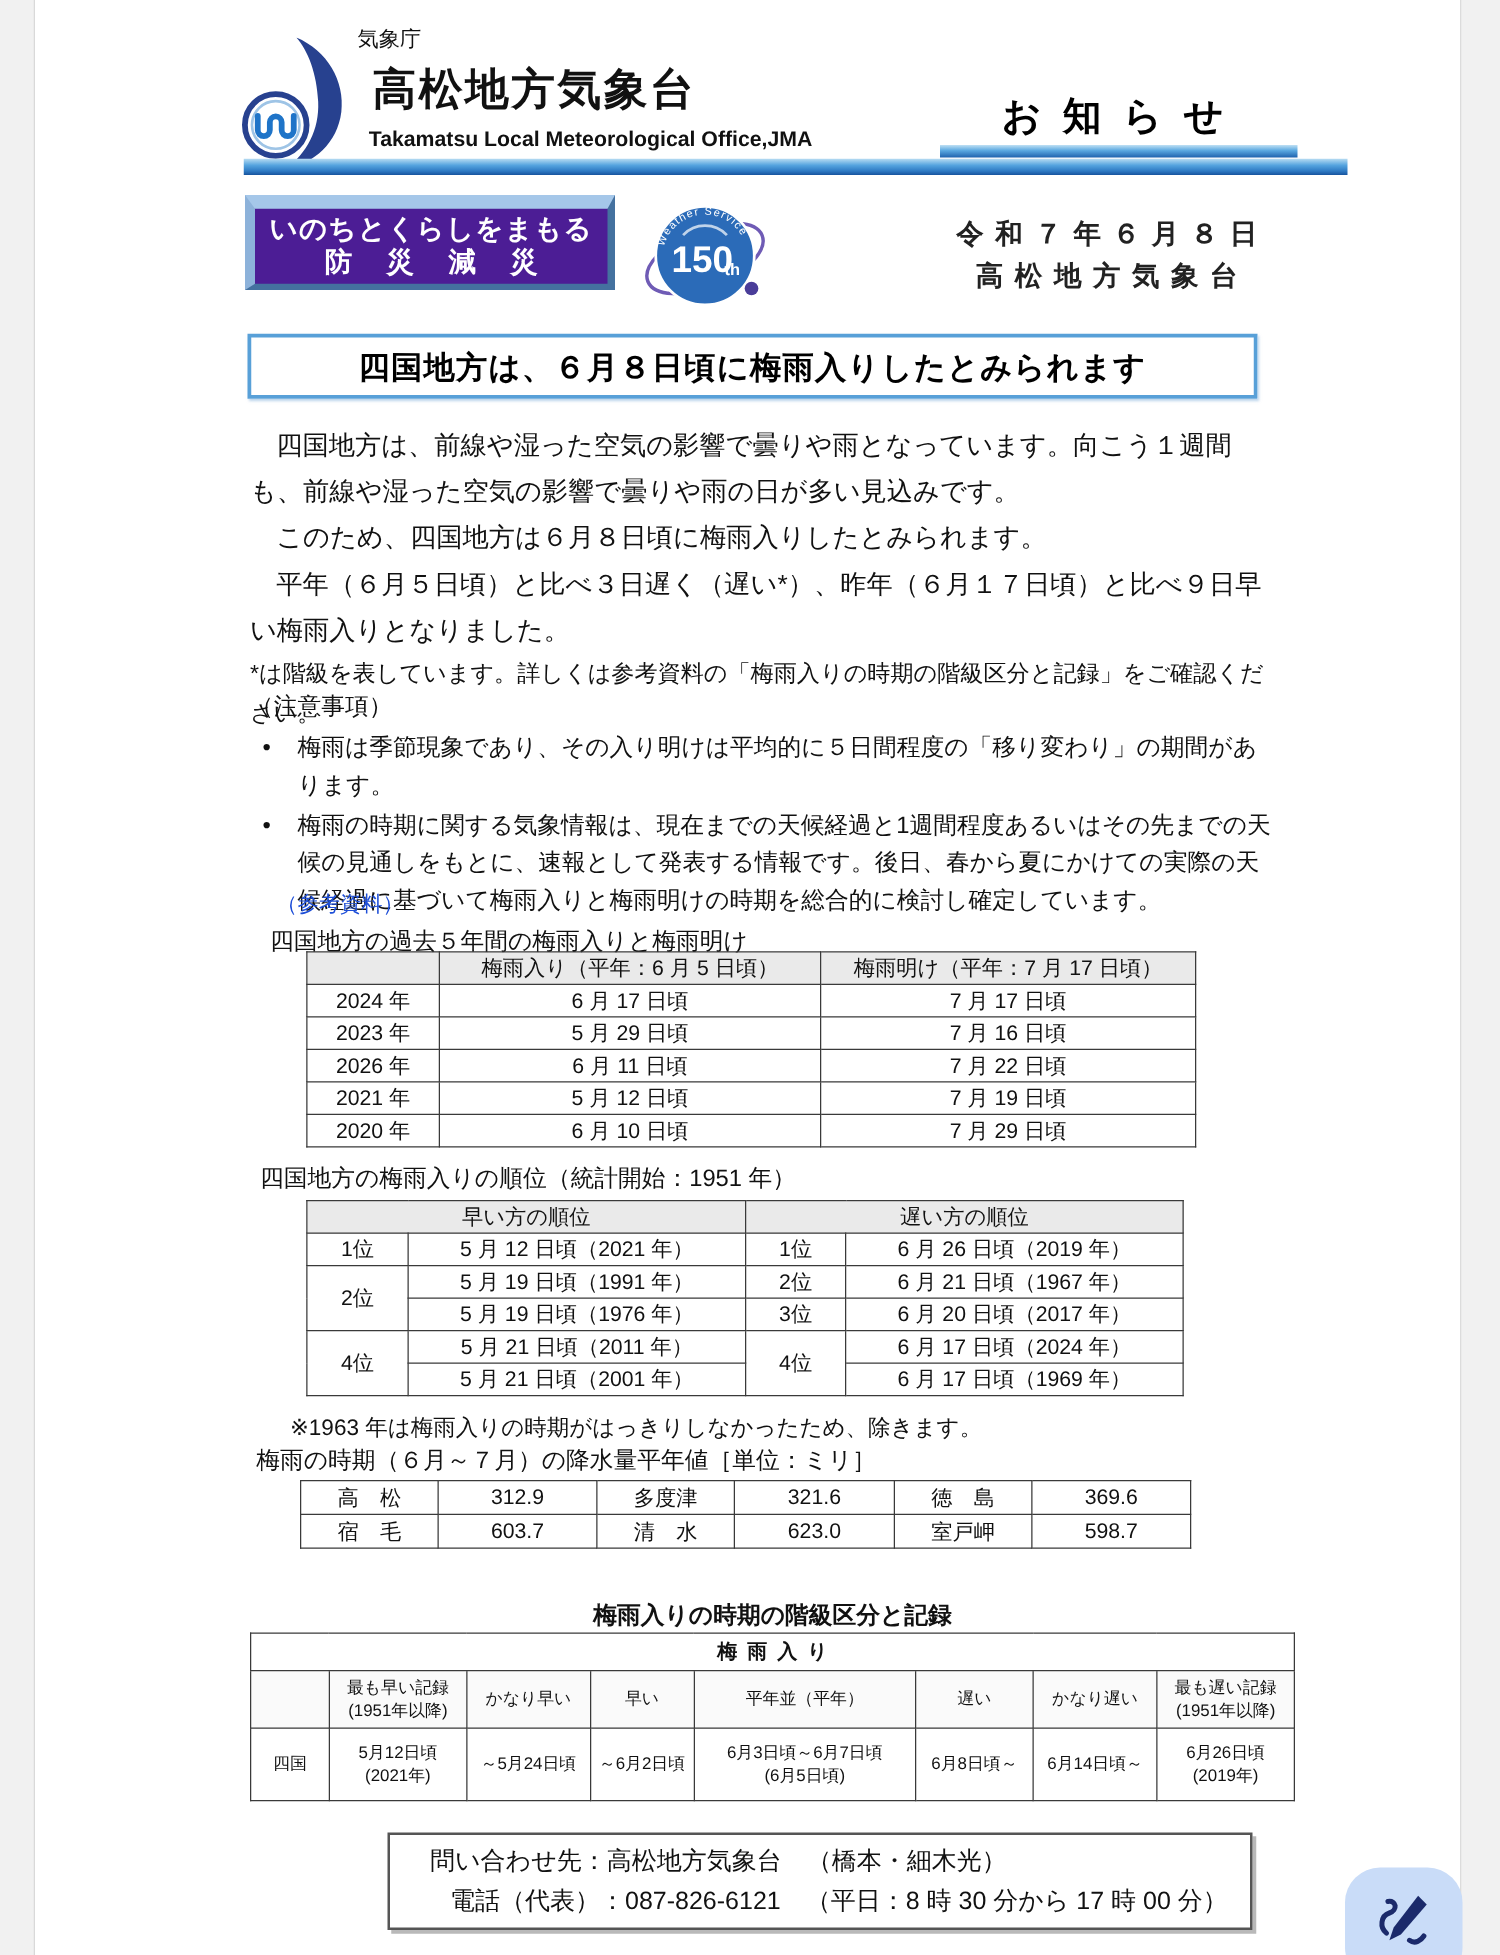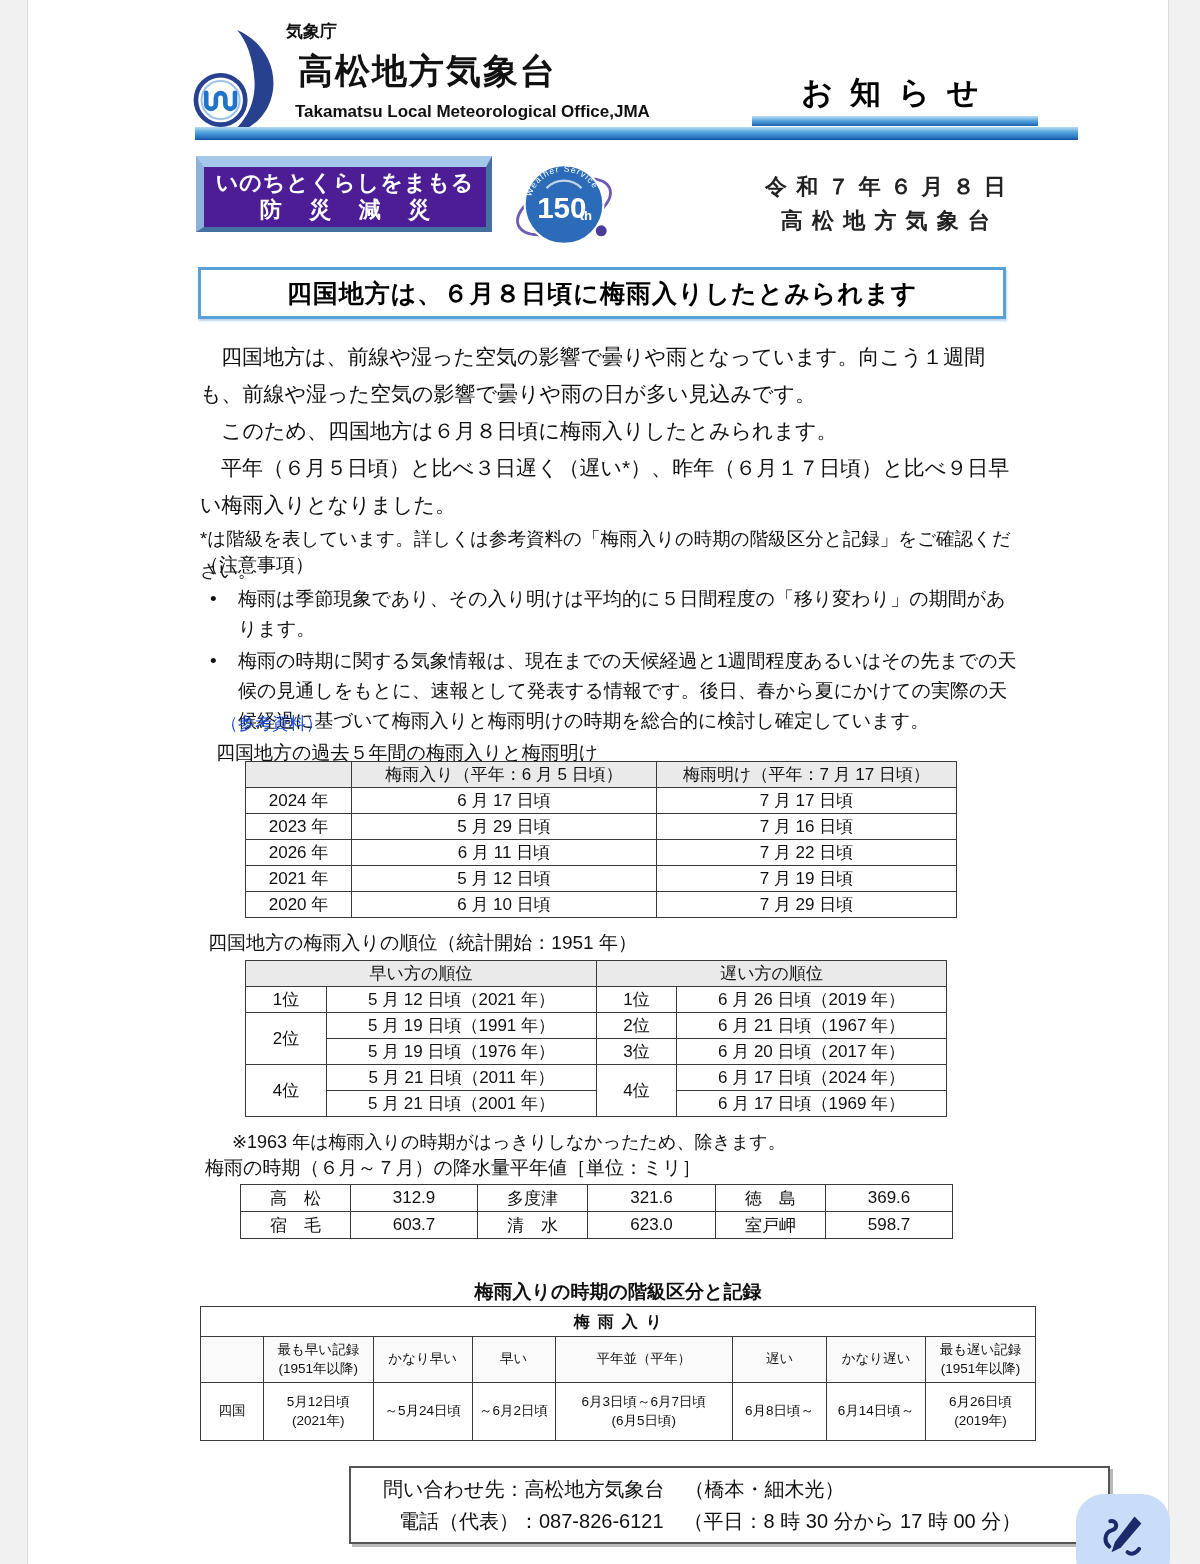--- a/index.html
+++ b/index.html
@@ -7,21 +7,21 @@
     font-family:"Liberation Sans","DejaVu Sans",sans-serif;
     background:#e9e9e9;
   }
   .stage{position:relative;width:1200px;height:1564px;overflow:hidden;background:#fff;margin:0 auto;}
   .abs{position:absolute;}
   .gutter{background:#f1f1f1;top:0;height:1564px;}
   .gutter-left{left:0;width:27px;border-right:1px solid #d9d9d9;}
   .gutter-right{left:1168px;width:32px;border-left:1px solid #dcdcdc;}
 
   
-  .agency{left:286px;top:20px;font-size:17px;font-weight:bold;color:#111;}
+  .agency{left:286px;top:20px;font-size:17px;font-weight:normal;color:#111;}
   .office{left:298px;top:48px;font-size:35px;font-weight:bold;color:#111;letter-spacing:2px;}
   .office-en{left:295px;top:102px;font-size:17px;font-weight:bold;color:#111;}
   .notice{left:740px;top:72px;width:300px;text-align:center;font-size:31px;font-weight:bold;
           letter-spacing:0.55em;text-indent:0.55em;color:#000;}
   .notice-underline{left:752px;top:116px;width:286px;height:10px;
           background:linear-gradient(to bottom,#bfe0f4 0%,#58a7e0 45%,#1e62ae 100%);}
   .header-rule{left:195px;top:127px;width:883px;height:13px;
           background:linear-gradient(to bottom,#b7dcf2 0%,#55a4df 40%,#2f7bc4 75%,#17549e 100%);}
 
   
@@ -73,21 +73,21 @@
   .t-precip{left:240px;top:1184px;width:712px;}
   .t-precip td{height:27px;}
 
   .class-title{left:200px;top:1279px;width:836px;text-align:center;font-size:19px;font-weight:bold;color:#111;}
   .t-class{left:200px;top:1306px;width:836px;}
   .t-class td{font-size:13.5px;white-space:pre-line;line-height:1.35;}
   .t-class .span-h{height:30px;font-size:16px;font-weight:bold;letter-spacing:0.5em;text-indent:0.5em;}
   .t-class .col-h{height:46px;background:#fafafa;}
   .t-class .data-r td{height:58px;}
 
-  .contact{left:349px;top:1466px;width:761px;height:78px;border:2px solid #555;
+  .contact{left:310px;top:1466px;width:692px;height:78px;border:2px solid #555;
           box-shadow:3px 3px 0 #b9b9b9;box-sizing:border-box;background:#fff;
           display:flex;flex-direction:column;justify-content:center;}
   .contact-l1{font-size:20px;color:#111;padding-left:32px;line-height:32px;}
   .contact-l2{font-size:20px;color:#111;padding-left:48px;line-height:32px;}
 
   .fab{left:1076px;top:1494px;width:94px;height:92px;background:#c9dcf8;border-radius:28px;
        display:flex;align-items:flex-start;justify-content:center;cursor:pointer;}
   .fab svg{margin-top:18px;}
 </style>
 </head>

